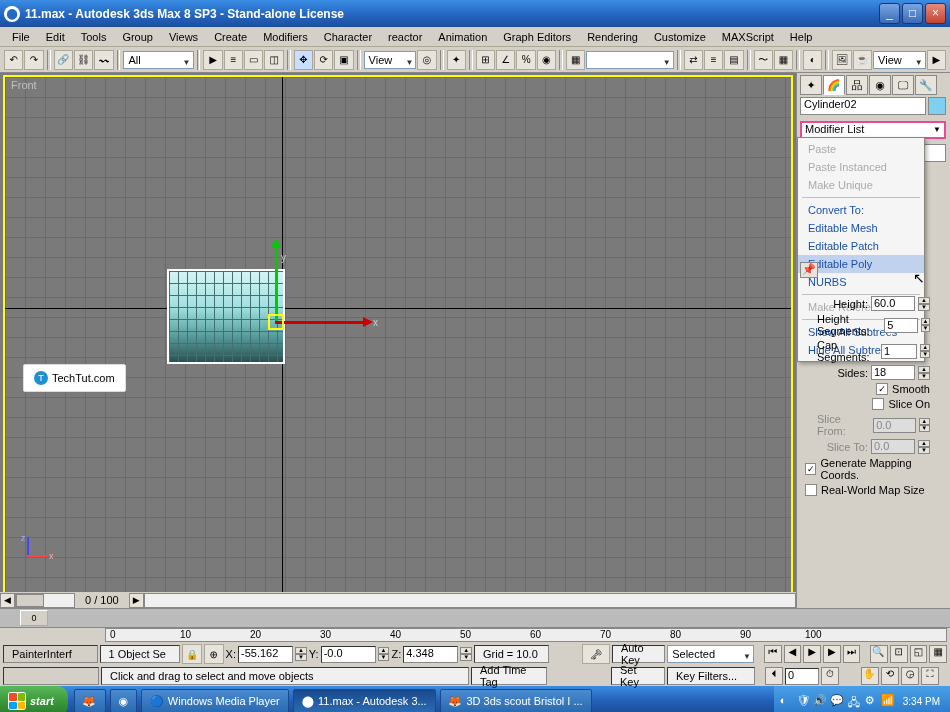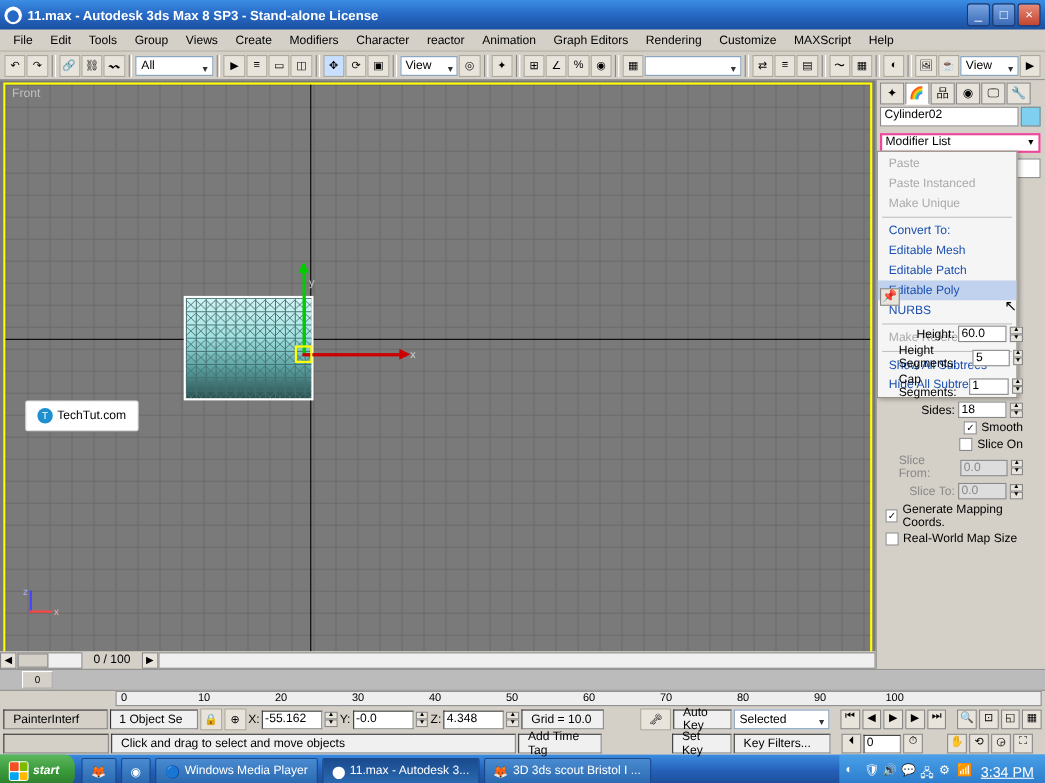--- a/index.html
+++ b/index.html
@@ -97,21 +97,21 @@
 .play-btn{width:18px;height:18px;border:1px solid #888;background:#e8e4dc;text-align:center;font-size:10px;cursor:pointer;}
 
 .taskbar{height:30px;background:linear-gradient(to bottom,#3a8ce0,#245fb8,#1a4a8e);display:flex;align-items:center;color:#fff;}
 .start-btn{height:30px;padding:0 14px 0 8px;background:linear-gradient(to bottom,#5cb85c,#3a9a3a,#2a7a2a);color:#fff;font-style:italic;font-weight:bold;font-size:15px;display:flex;align-items:center;border-radius:0 10px 10px 0;gap:4px;}
 .start-logo{width:18px;height:18px;background:#fff;border-radius:3px;display:grid;grid-template-columns:1fr 1fr;grid-template-rows:1fr 1fr;gap:1px;padding:1px;}
 .start-logo div{border-radius:1px;}
 .task-item{height:24px;padding:0 8px;margin:0 2px;background:linear-gradient(to bottom,#4a8ad0,#2a6ab0);border:1px solid #1a4a8e;border-radius:2px;display:flex;align-items:center;gap:4px;font-size:11px;max-width:160px;overflow:hidden;white-space:nowrap;cursor:pointer;}
 .task-item.active{background:linear-gradient(to bottom,#1a4a8e,#2a6ab0);}
 .tray{margin-left:auto;height:30px;background:linear-gradient(to bottom,#4aa0e8,#2878c8);padding:0 6px;display:flex;align-items:center;gap:3px;}
 .tray-icon{width:14px;height:14px;font-size:11px;}
-.clock{font-size:13px;padding:0 4px;text-decoration:underline;}
+.clock{font-size:10px;padding:0 4px;}
 </style>
 </head>
 <body>
 
 <div class="titlebar">
   <div class="icon">⬤</div>
   <div class="title">11.max - Autodesk 3ds Max 8 SP3  - Stand-alone License</div>
   <div class="win-btn">_</div>
   <div class="win-btn">□</div>
   <div class="win-btn close">×</div>

